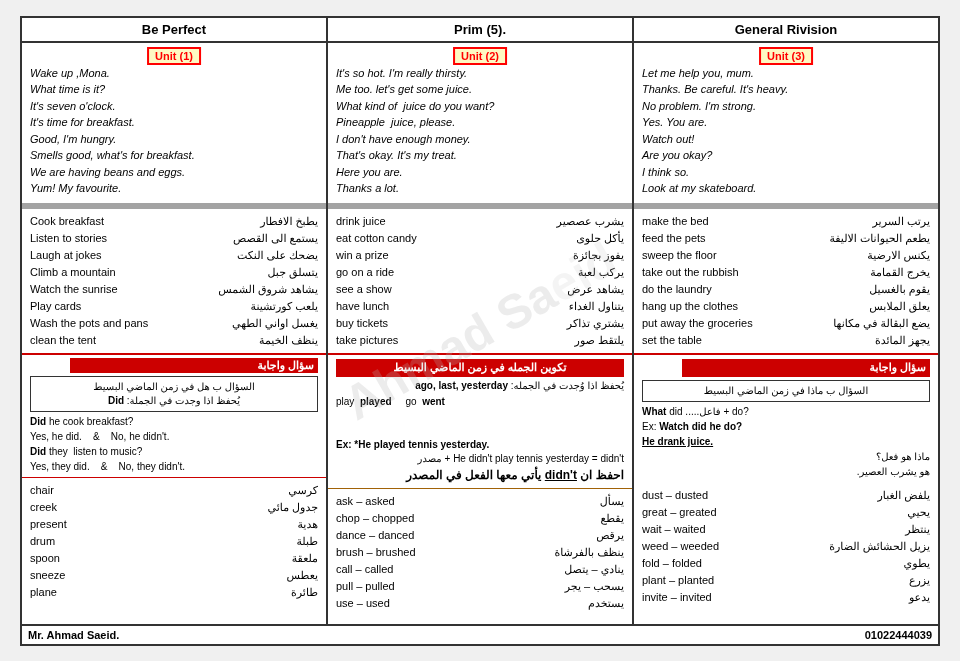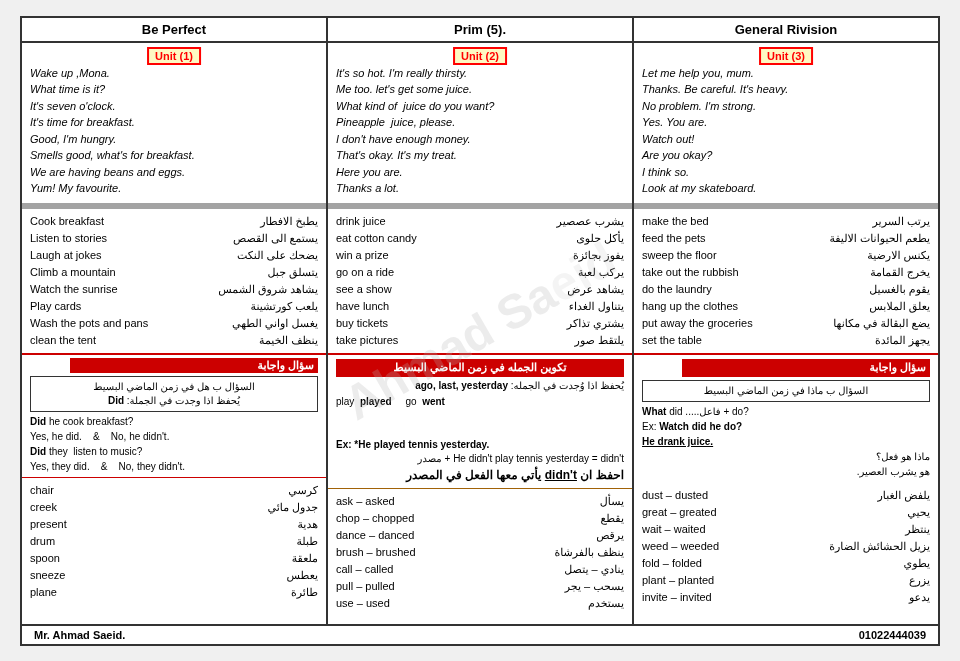--- a/index.html
+++ b/index.html
@@ -104,21 +104,21 @@
     }
     .words-row {
       display: flex;
       justify-content: space-between;
     }
 
     .footer-row {
       display: flex;
       justify-content: space-between;
       border-top: 2px solid #333;
-      padding: 3px 12px;
+      padding: 3px 6px;
       font-size: 11px;
       font-weight: bold;
     }
 
     .watermark {
       position: absolute;
       top: 50%;
       left: 50%;
       transform: translate(-50%, -50%) rotate(-30deg);
       font-size: 48px;

